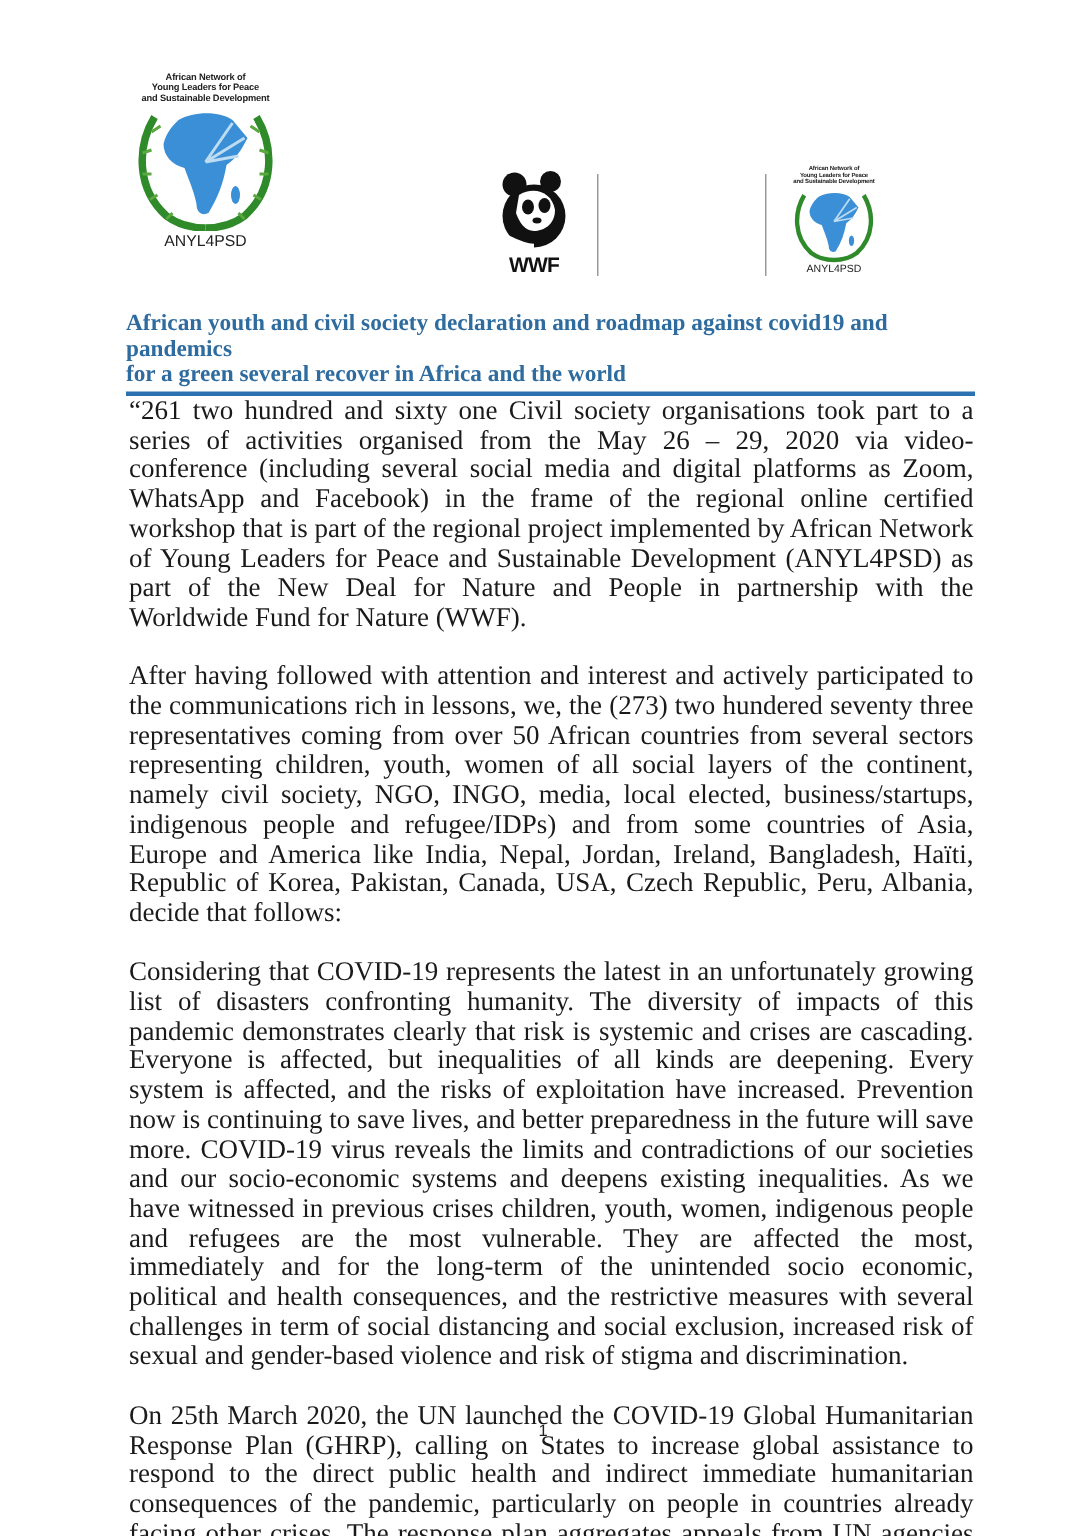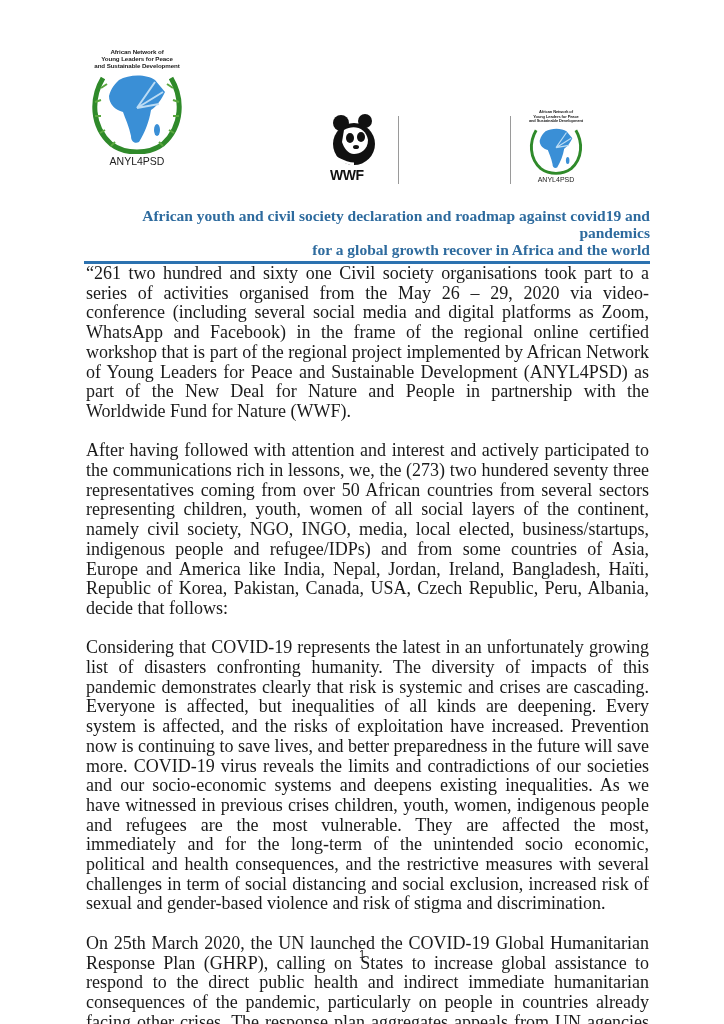--- a/index.html
+++ b/index.html
@@ -4,29 +4,29 @@
   <style>
     html, body { margin: 0; padding: 0; background: #ffffff; }
     body { width: 724px; height: 1024px; position: relative; overflow: hidden; font-family: "Liberation Serif", serif; color: #1a1a1a; }
 
     .logo-left { position: absolute; left: 78px; top: 48px; width: 118px; height: 128px; text-align: center; }
     .logo-caption { font-family: "Liberation Sans", sans-serif; font-weight: bold; font-size: 6.2px; line-height: 7px; color: #222; letter-spacing: -0.1px; }
     .logo-name { font-family: "Liberation Sans", sans-serif; font-weight: normal; color: #222; }
     .logo-left .logo-name { font-size: 10.5px; margin-top: 1px; }
 
     .partner-strip { position: absolute; left: 330px; top: 110px; width: 266px; height: 84px; }
-    .wwf { position: absolute; left: 0; top: 4px; width: 52px; height: 72px; text-align: left; }
+    .wwf { position: absolute; left: 0; top: 4px; width: 52px; height: 72px; text-align: center; }
     .wwf-label { font-family: "Liberation Sans", sans-serif; font-weight: 900; font-size: 14px; letter-spacing: -0.5px; color: #111; margin-top: -3px; }
     .vline { position: absolute; top: 6px; width: 1px; height: 68px; background: #9a9a9a; }
     .partner-text { position: absolute; left: 76px; top: 16px; width: 108px; font-family: "Liberation Sans", sans-serif; font-size: 7.1px; line-height: 9.2px; color: #333; }
     .logo-right { position: absolute; left: 188px; top: 0; width: 76px; text-align: center; }
     .logo-right .logo-caption { font-size: 4px; line-height: 4.6px; }
     .logo-right .logo-name { font-size: 7px; margin-top: 0; }
 
-    .title-block { position: absolute; left: 84px; top: 207px; width: 566px; text-align: right; color: #2e6b9e; font-weight: bold; font-size: 15.5px; line-height: 17px; }
+    .title-block { position: absolute; left: 84px; top: 207px; width: 566px; text-align: left; color: #2e6b9e; font-weight: bold; font-size: 15.5px; line-height: 17px; }
     .rule { position: absolute; left: 84px; top: 261px; width: 566px; height: 2.5px; background: #2c72b0; }
 
     .body-text { position: absolute; left: 86px; top: 264px; width: 563px; font-size: 18px; line-height: 19.7px; text-align: justify; }
     .body-text p { margin: 0 0 19.7px 0; }
 
     .page-number { position: absolute; left: 0; top: 948px; width: 724px; text-align: center; font-family: "Liberation Sans", sans-serif; font-size: 11px; color: #222; }
   </style>
 </head>
 <body>
 
@@ -76,21 +76,21 @@
       <path d="M30 10 C40 4 58 4 66 10 L76 22 C72 30 68 36 62 40 C60 52 56 62 50 72 C46 74 42 72 42 66 C40 56 36 48 34 42 C26 40 20 34 20 26 C22 18 26 14 30 10 Z" fill="#3a8fd6"></path>
       <path d="M48 38 L66 12 M48 38 L74 22 M48 38 L70 34" stroke="#bcdcf4" stroke-width="2"></path>
       <ellipse cx="68" cy="60" rx="3" ry="6" fill="#3a8fd6"></ellipse>
     </svg>
     <div class="logo-name">ANYL4PSD</div>
   </div>
 </div>
 
 <div class="title-block">
   <div>African youth and civil society declaration and roadmap against covid19 and pandemics</div>
-  <div>for a global growth recover in Africa and the world</div>
+  <div>for a green several recover in Africa and the world</div>
 </div>
 <div class="rule"></div>
 
 <div class="body-text">
   <p>“261 two hundred and sixty one Civil society organisations took part to a series of activities organised from the May 26 – 29, 2020 via video-conference (including several social media and digital platforms as Zoom, WhatsApp  and Facebook) in the frame of the regional online certified workshop that is part of the regional project implemented by African Network of Young Leaders for Peace and Sustainable Development (ANYL4PSD) as part of the New Deal for Nature and People in partnership with the Worldwide Fund for Nature (WWF).</p>
   <p>After having followed with attention and interest and actively participated to the communications rich in lessons, we, the (273) two hundered seventy three representatives coming from over 50 African countries from several sectors representing children, youth, women of all social layers of the continent, namely civil society, NGO, INGO, media, local elected, business/startups, indigenous people and refugee/IDPs) and from some countries of Asia, Europe and America like India, Nepal, Jordan, Ireland, Bangladesh, Haïti, Republic of Korea, Pakistan, Canada, USA, Czech Republic, Peru, Albania, decide that follows:</p>
   <p>Considering that COVID-19 represents the latest in an unfortunately growing list of disasters confronting humanity. The diversity of impacts of this pandemic demonstrates clearly that risk is systemic and crises are cascading. Everyone is affected, but inequalities of all kinds are deepening. Every system is affected, and the risks of exploitation have increased. Prevention now is continuing to save lives, and better preparedness in the future will save more. COVID-19 virus reveals the limits and contradictions of our societies and our socio-economic systems and deepens existing inequalities. As we have witnessed in previous crises children, youth, women, indigenous people and refugees are the most vulnerable. They are affected the most, immediately and for the long-term of the unintended socio economic, political and health consequences, and the restrictive measures with several challenges in term of social distancing and social exclusion, increased risk of sexual and gender-based violence and risk of stigma and discrimination.</p>
   <p>On 25th March 2020, the UN launched the COVID-19 Global Humanitarian Response Plan (GHRP), calling on States to increase global assistance to respond to the direct public health and indirect immediate humanitarian consequences of the pandemic, particularly on people in countries already facing other crises. The response plan aggregates appeals from UN agencies and Non-Governmental Organizations (NGOs) and calls for an initial US$2.01 billion in funding to meet needs from April to December 2020. As the UN Secretary-General has</p>
 </div>
 

